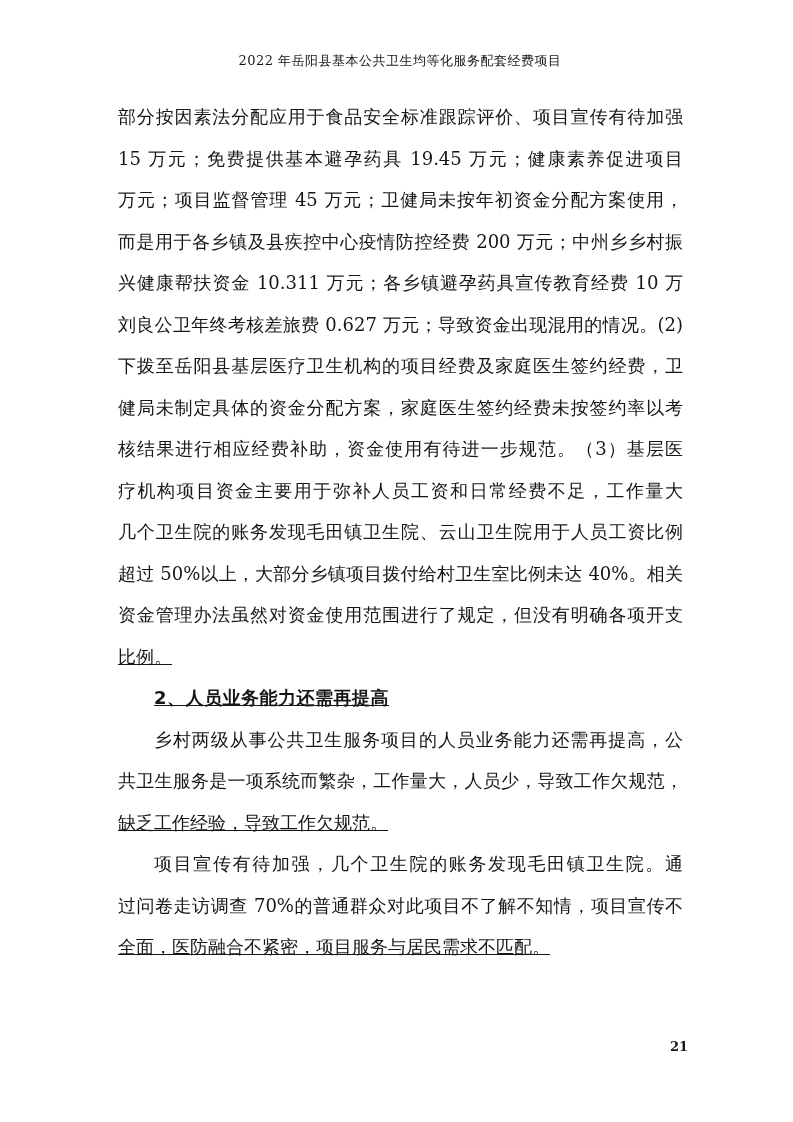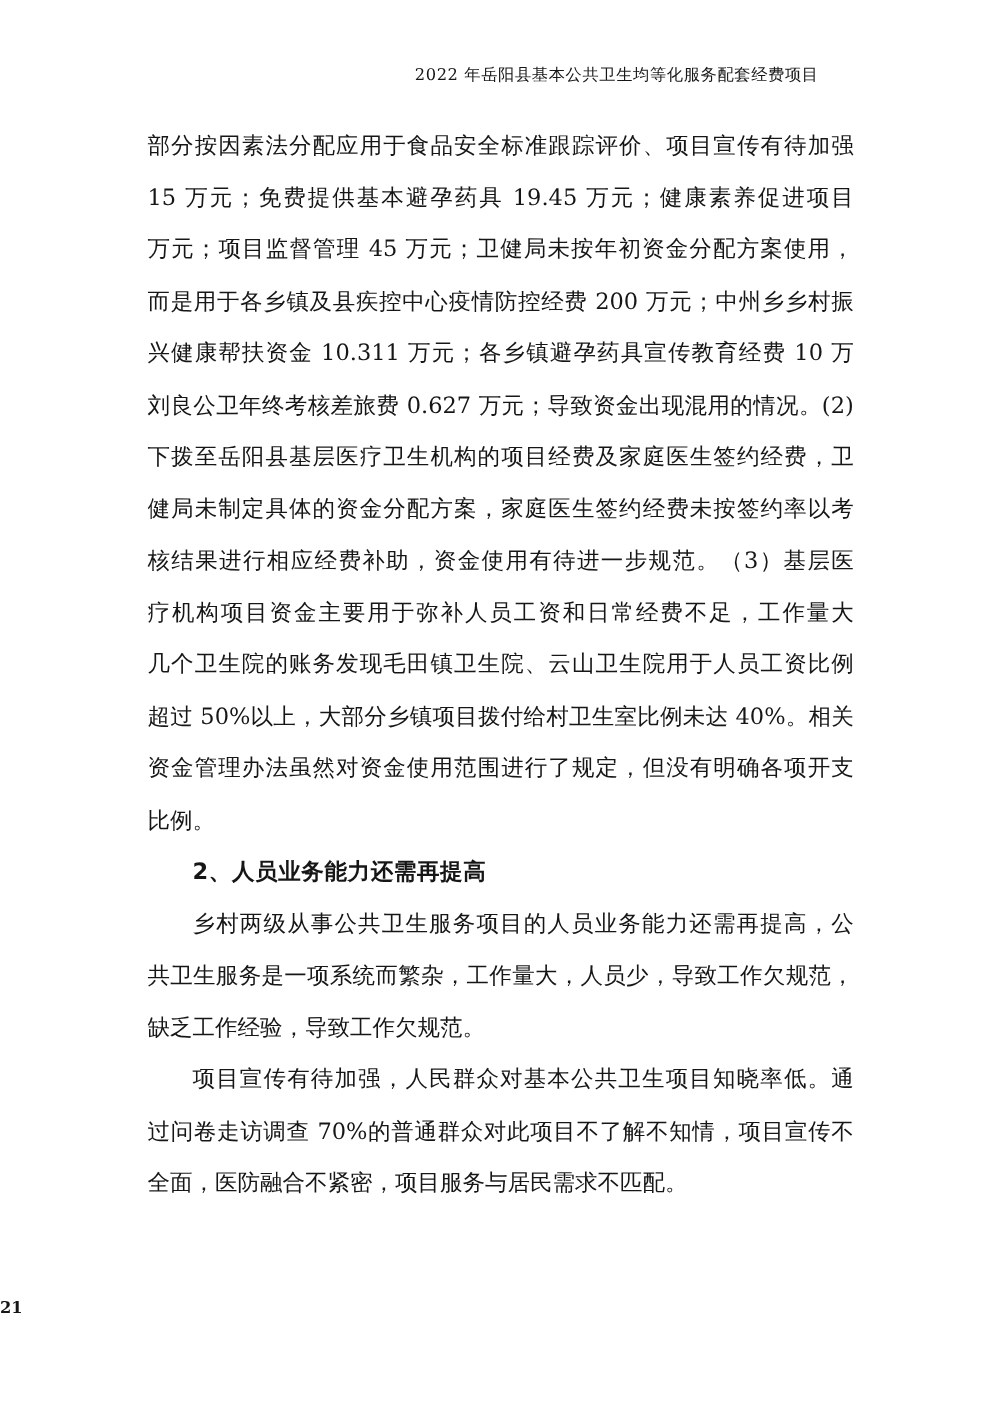--- a/index.html
+++ b/index.html
@@ -12,23 +12,23 @@
     width: 793px;
     height: 1122px;
     background: #ffffff;
     color: #161616;
     font-family: "DejaVu Serif", "Liberation Serif", serif;
     overflow: hidden;
   }
   .doc-header {
     position: absolute;
     top: 52px;
-    left: 101px;
+    left: 123px;
     width: 554px;
-    text-align: right;
+    text-align: center;
     font-size: 13px;
     line-height: 18px;
     letter-spacing: 0.5px;
     white-space: nowrap;
   }
   .body-text {
     position: absolute;
     top: 96px;
     left: 118px;
     width: 565px;
@@ -39,37 +39,38 @@
     height: 41.5px;
     overflow: hidden;
     text-align: justify;
     text-align-last: justify;
     text-justify: inter-character;
     white-space: normal;
   }
   .line.no-fill {
     text-align: center;
     text-align-last: left;
+    text-decoration: underline;
   }
   .line.indent {
     text-indent: 2em;
   }
   .line.heading {
     font-weight: bold;
     font-family: "DejaVu Sans", "Liberation Sans", sans-serif;
     letter-spacing: 0.5px;
     white-space: nowrap;
     overflow: visible;
   }
   .page-number {
     position: absolute;
     top: 1039px;
     left: 0;
     width: 688px;
-    text-align: left;
+    text-align: right;
     font-size: 13px;
     font-weight: bold;
     font-family: "DejaVu Serif", "Liberation Serif", serif;
   }
 </style>
 </head>
 <body>
 
 <div class="page">
   <div class="doc-header">2022 年岳阳县基本公共卫生均等化服务配套经费项目</div>
@@ -86,19 +87,19 @@
       <div class="line">核结果进行相应经费补助，资金使用有待进一步规范。（3）基层医</div>
       <div class="line">疗机构项目资金主要用于弥补人员工资和日常经费不足，工作量大</div>
       <div class="line">几个卫生院的账务发现毛田镇卫生院、云山卫生院用于人员工资比例</div>
       <div class="line">超过 50%以上，大部分乡镇项目拨付给村卫生室比例未达 40%。相关</div>
       <div class="line">资金管理办法虽然对资金使用范围进行了规定，但没有明确各项开支</div>
       <div class="line no-fill">比例。</div>
       <div class="line heading indent no-fill">2、人员业务能力还需再提高</div>
       <div class="line indent">乡村两级从事公共卫生服务项目的人员业务能力还需再提高，公</div>
       <div class="line">共卫生服务是一项系统而繁杂，工作量大，人员少，导致工作欠规范，</div>
       <div class="line no-fill">缺乏工作经验，导致工作欠规范。</div>
-      <div class="line indent">项目宣传有待加强，人民群众对基本公共卫生项目知晓率低。通</div>
+      <div class="line indent">项目宣传有待加强，几个卫生院的账务发现毛田镇卫生院。通</div>
       <div class="line">过问卷走访调查 70%的普通群众对此项目不了解不知情，项目宣传不</div>
       <div class="line no-fill">全面，医防融合不紧密，项目服务与居民需求不匹配。</div>
     </div>
 
   <div class="page-number">21</div>
 </div>
 
 </body></html>

